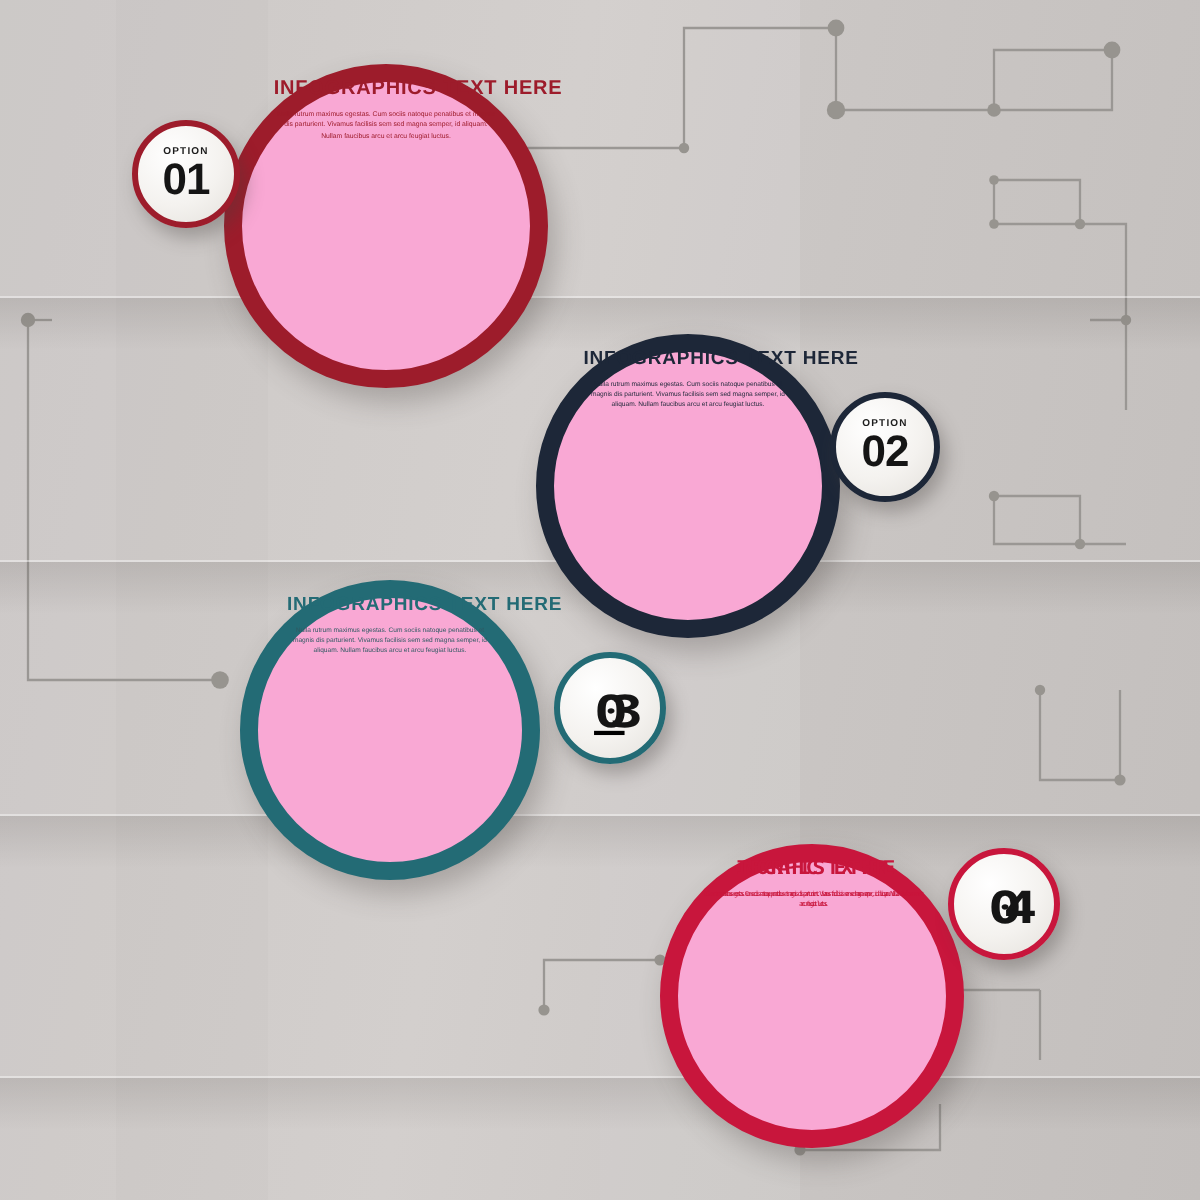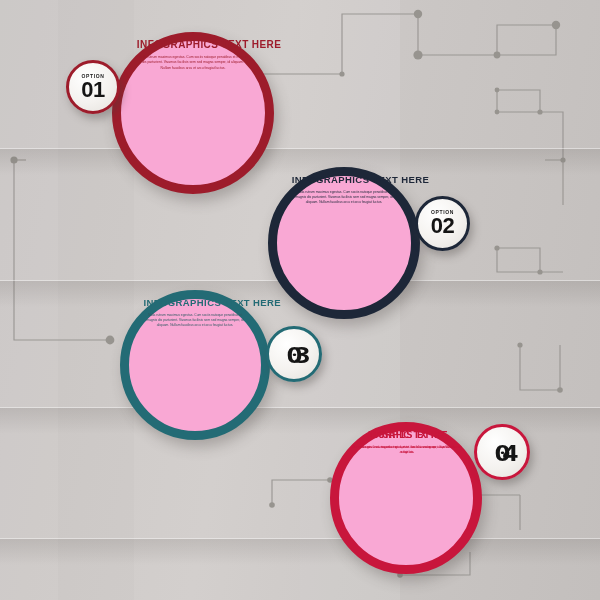--- a/index.html
+++ b/index.html
@@ -253,21 +253,21 @@
   <div class="row">
     <div class="pointer" style="left:168px; top:382px;"></div>
     <div class="bubble" style="left:120px; top:290px; width:150px; height:150px;
                 border:9px solid #236b75;
                 box-shadow: 4px 7px 14px rgba(70,64,60,0.30);">
       <div class="bubble-inner">
         <div class="bubble-title" style="font-size:9.5px; color:#236b75;">INFOGRAPHICS TEXT HERE</div>
         <div class="bubble-body" style="font-size:3.3px; color:#2f5a63;">Nulla rutrum maximus egestas. Cum sociis natoque penatibus et magnis dis parturient. Vivamus facilisis sem sed magna semper, id aliquam. Nullam faucibus arcu et arcu feugiat luctus.</div>
       </div>
     </div>
-    <div class="badge" style="left:266px; top:326px; width:56px; height:56px; border:3px solid #236b75;">
+    <div class="badge" style="left:277px; top:326px; width:56px; height:56px; border:3px solid #236b75;text-decoration:underline;">
       <span class="badge-cap glitch">OPTION</span>
       <span class="badge-num glitch">03</span>
     </div>
   </div>
 
   <div class="row">
     <div class="pointer" style="left:374px; top:512px;"></div>
     <div class="bubble" style="left:330px; top:422px; width:152px; height:152px;
                 border:9px solid #c8163c;
                 box-shadow: 4px 7px 14px rgba(70,64,60,0.30);">

